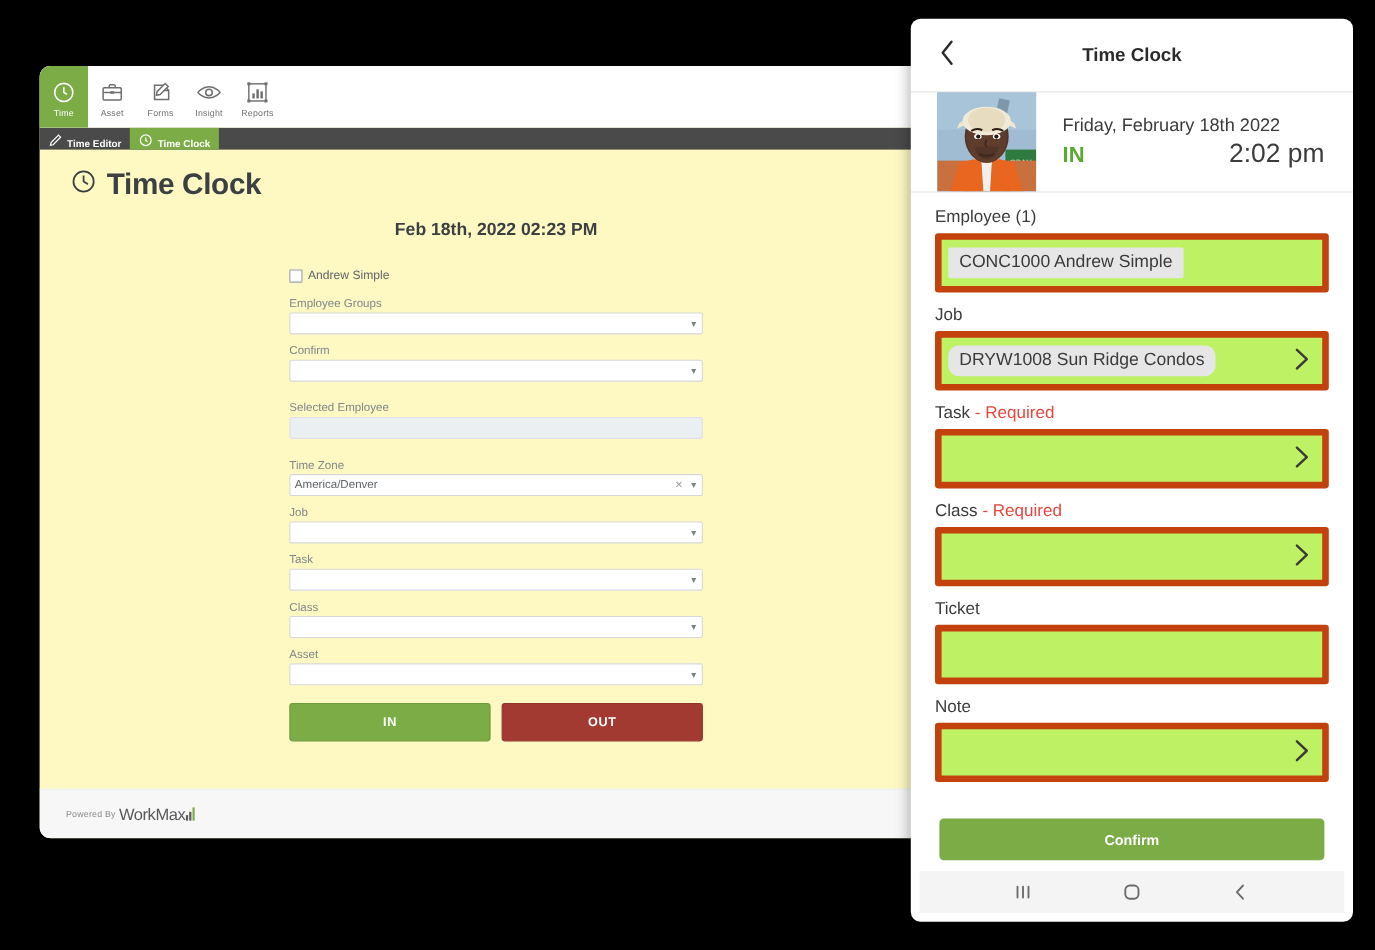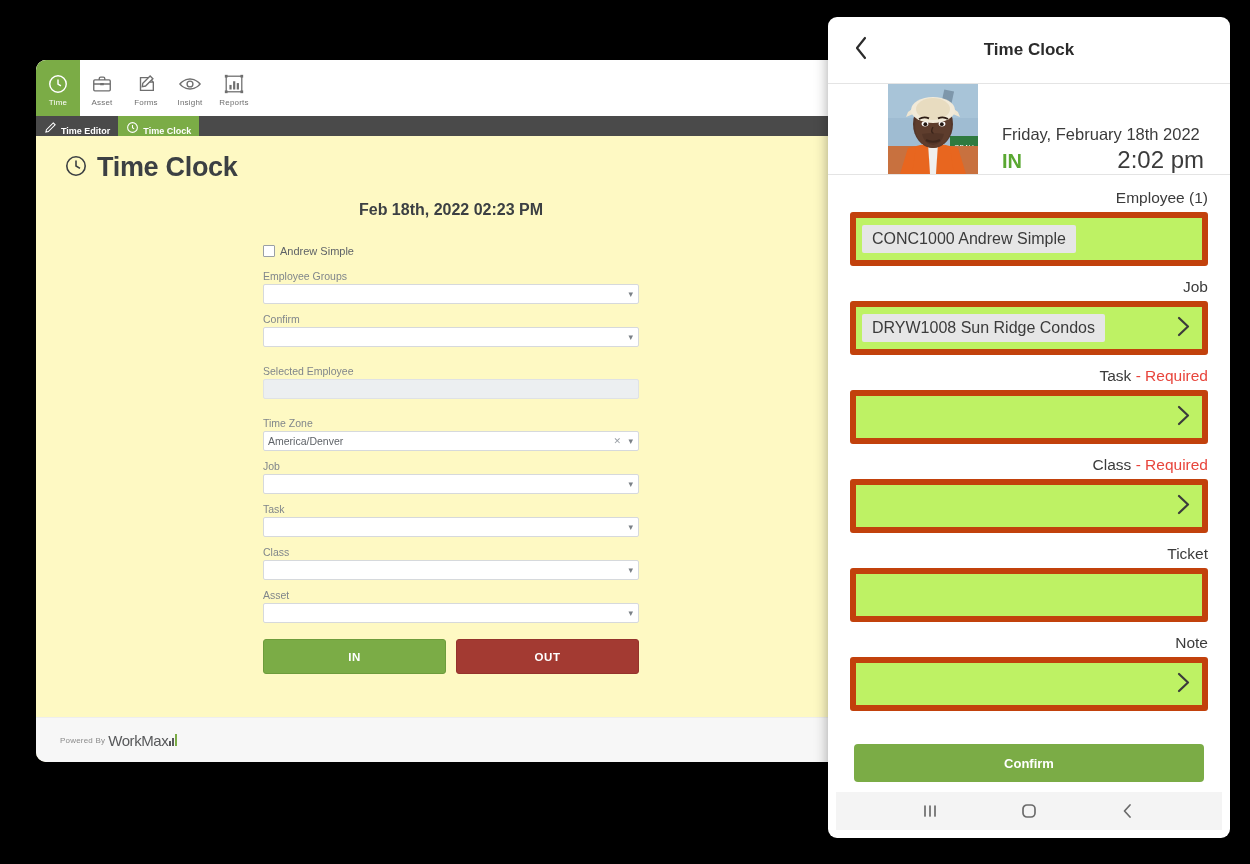--- a/index.html
+++ b/index.html
@@ -221,26 +221,25 @@
   }
   #m-title {
     width: 100%;
     text-align: center;
     font-size: 17px;
     font-weight: bold;
     color: #2b2b2b;
   }
   #m-status {
     display: flex;
-    align-items: flex-end;
+    align-items: center;
     border-top: 1px solid #e4e4e4;
     border-bottom: 1px solid #e4e4e4;
     height: 90px;
     flex: 0 0 auto;
-    padding-left: 36px;
   }
   #m-avatar {
     width: 90px;
     height: 90px;
     flex: 0 0 auto;
     margin-left: 24px;
     overflow: hidden;
     position: relative;
     background: #9bb7cd;
   }
@@ -270,21 +269,20 @@
   }
   .m-time {
     font-size: 24px;
     color: #3b3b3b;
   }
 
   #m-form {
     flex: 1 1 auto;
     padding: 14px 22px 0 22px;
     overflow: hidden;
-    text-align: right;
   }
   .m-field { margin-bottom: 12px; }
   .m-field-label {
     font-size: 15.5px;
     color: #3b3b3b;
     margin-bottom: 5px;
   }
   .m-field-label .req { color: #e8453c; }
   .m-ctrl {
     position: relative;
@@ -305,21 +303,21 @@
     white-space: nowrap;
   }
   .m-ctrl .chev {
     position: absolute;
     right: 12px;
     font-size: 21px;
     color: #3b3b3b;
     line-height: 1;
     font-weight: bold;
   }
-  .m-ctrl.has-chev .pill { margin-right: 28px; }
+  .m-ctrl.has-chev .pill { margin-right: 28px; border-radius: 10px; }
 
   #m-confirm-wrap {
     flex: 0 0 auto;
     padding: 0 26px 10px 26px;
   }
   #m-confirm {
     height: 38px;
     background: #7bac46;
     border-radius: 4px;
     color: #ffffff;

